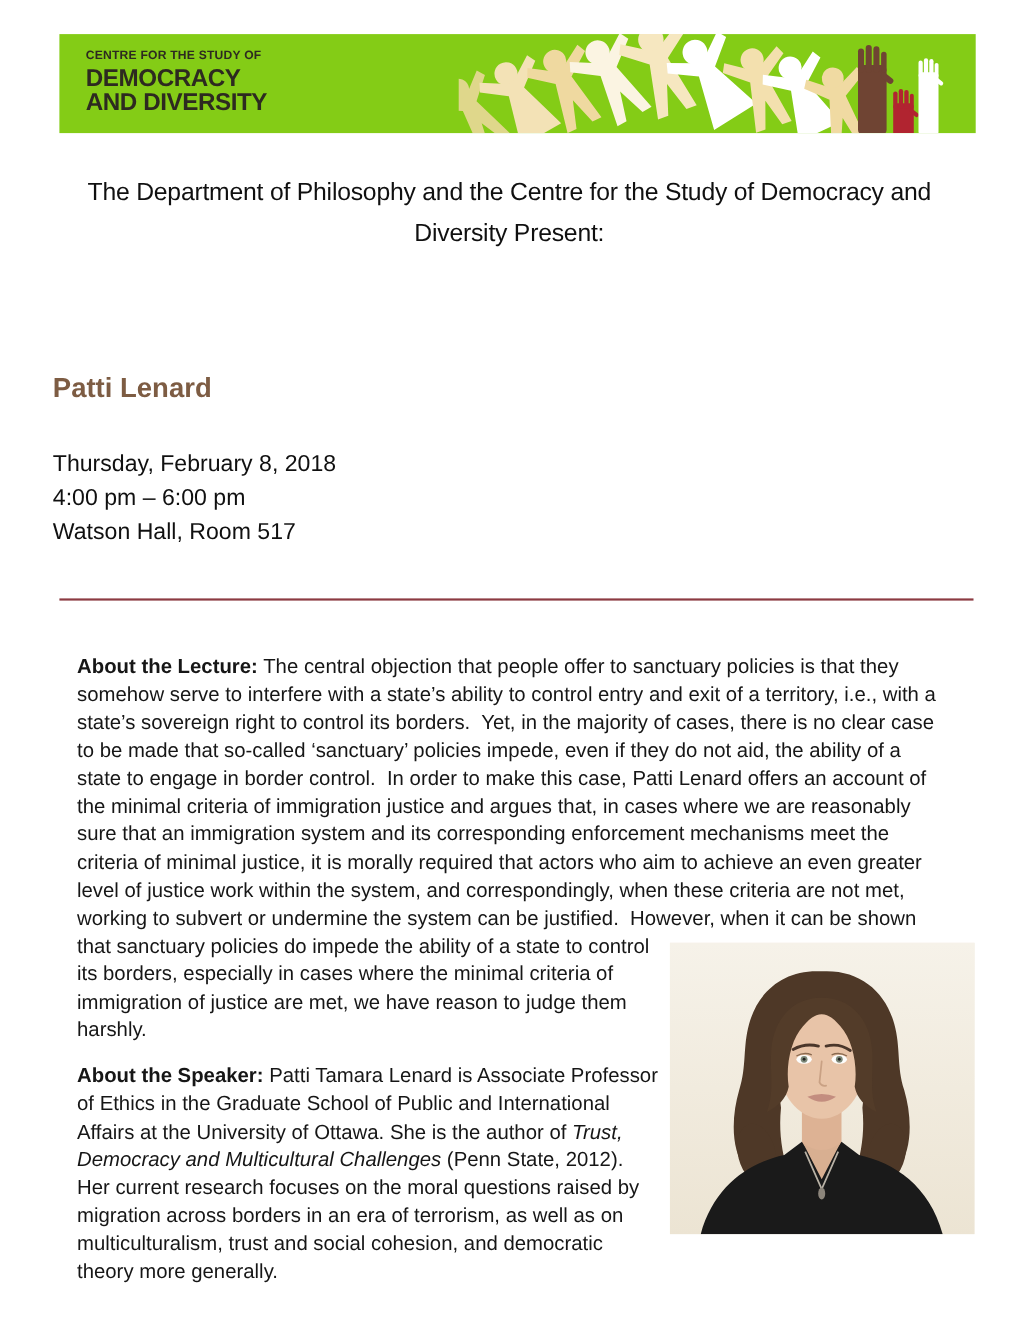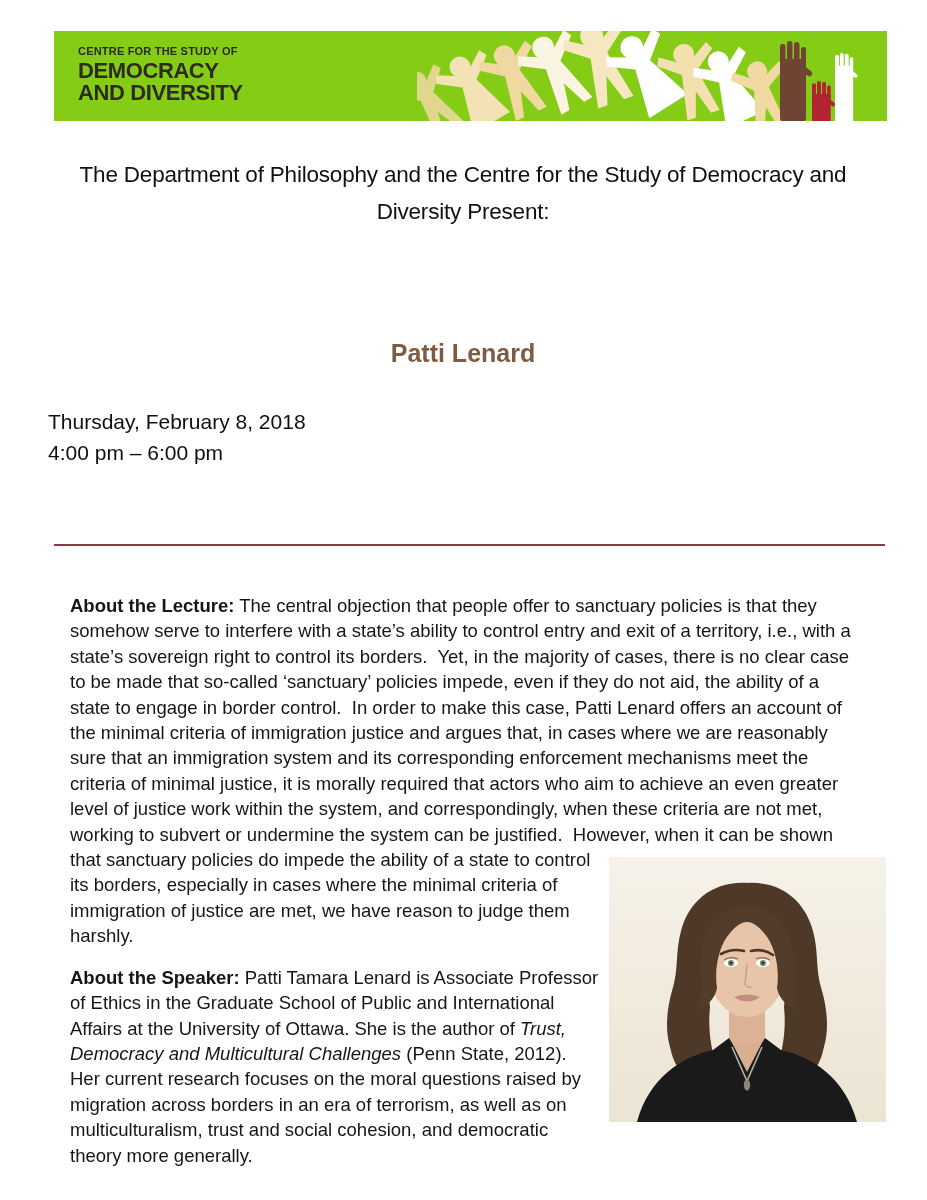--- a/index.html
+++ b/index.html
@@ -19,21 +19,21 @@
   
   .intro{
     position:absolute;left:48px;top:156px;width:830px;text-align:center;
     font-size:22.5px;line-height:37px;letter-spacing:-.2px;color:#101010;
   }
   .title{
     position:absolute;left:48px;top:262px;width:830px;margin:0;text-align:center;
     font-size:30px;font-weight:bold;letter-spacing:-.4px;color:#AF3138;
   }
   .speaker-name{
-    position:absolute;left:48px;top:339px;width:830px;margin:0;text-align:center;
+    position:absolute;left:48px;top:339px;width:830px;margin:0;text-align:left;
     font-size:25px;font-weight:bold;color:#7D5C43;
   }
   .when{
     position:absolute;left:48px;top:406px;width:830px;text-align:left;
     font-size:21px;line-height:31px;color:#101010;
   }
   .rule{
     position:absolute;left:54px;top:544px;width:831px;height:0;margin:0;
     border:none;border-top:2.5px solid #8C3A42;
   }
@@ -133,20 +133,21 @@
   </header>
 
   <div class="intro">The Department of Philosophy and the Centre for the Study of Democracy and Diversity Present:</div>
 
 
   <h2 class="speaker-name">Patti Lenard</h2>
 
   <div class="when">
     <div>Thursday, February 8, 2018</div>
     <div>4:00 pm – 6:00 pm</div>
+    <div>Watson Hall, Room 517</div>
   </div>
 
   <hr class="rule">
 
   <div class="bodytext">
 
     <div class="float-spacer"></div>
 
     <figure class="photo">
       <svg viewBox="0 0 277 265" aria-hidden="true">

